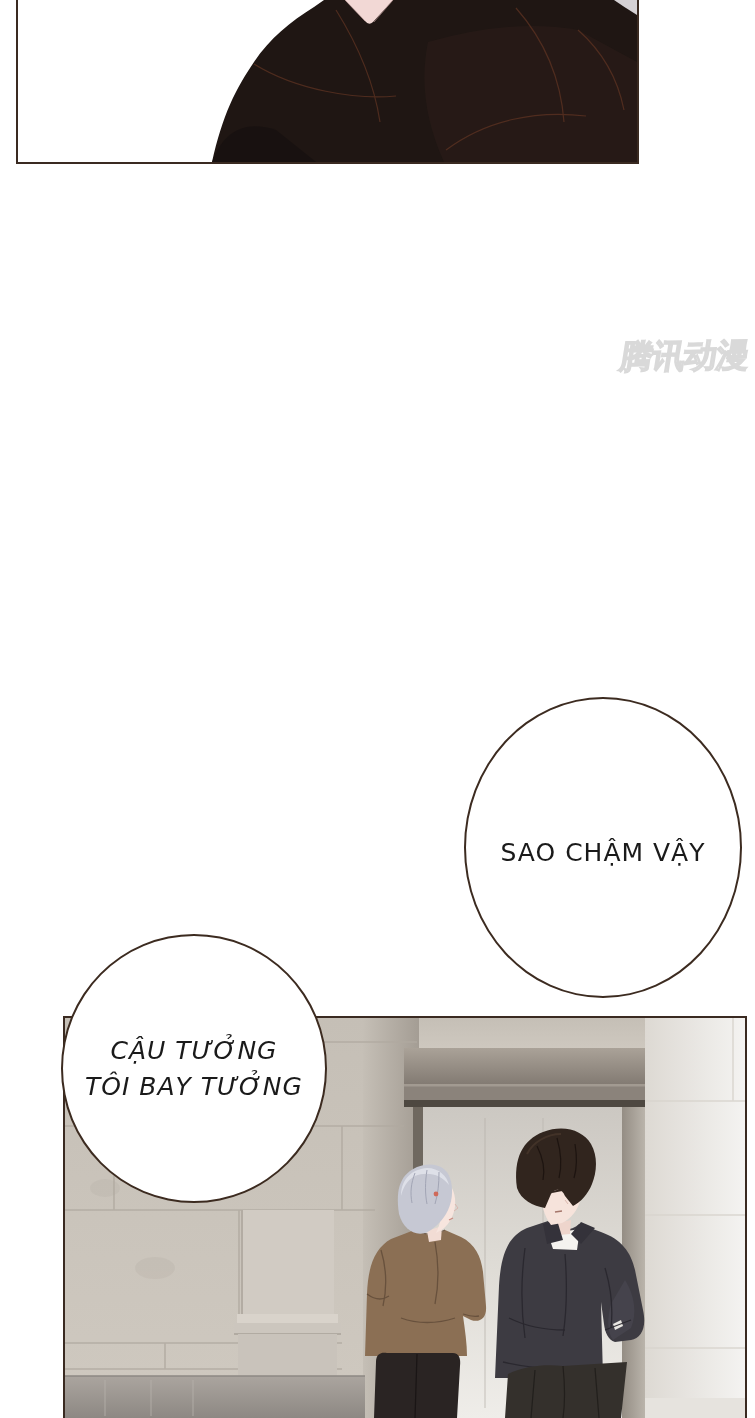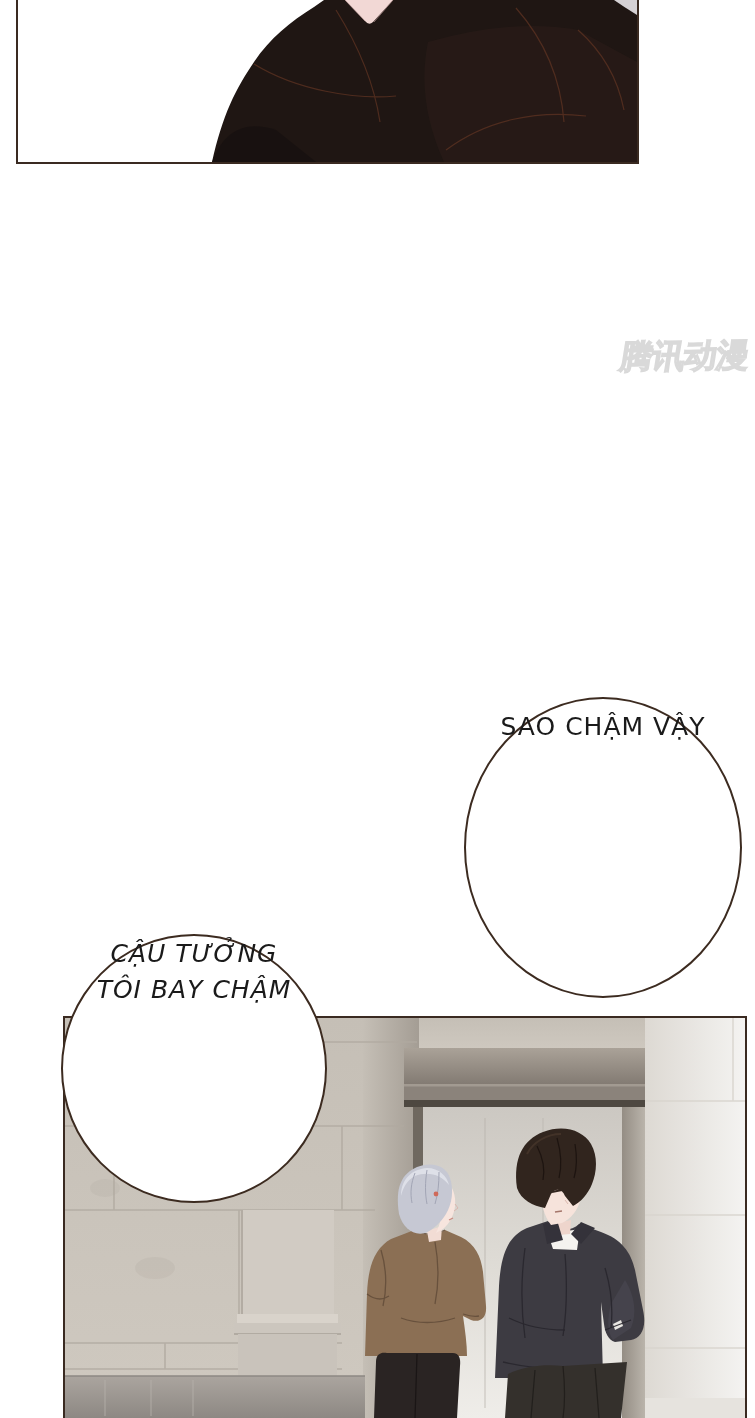--- a/index.html
+++ b/index.html
@@ -17,21 +17,21 @@
   
   .watermark{position:absolute;left:620px;top:333px;width:140px;height:50px;
              font-size:33px;font-weight:bold;line-height:46px;white-space:nowrap;
              color:rgba(255,255,255,0.05);
              -webkit-text-stroke:1.3px #d9d9d9;
              transform:skewX(-10deg) rotate(-1deg);
              letter-spacing:-1px;user-select:none;}
 
   
   .bubble{position:absolute;background:#ffffff;border:2px solid #3c2b20;border-radius:50%;
-          display:flex;flex-direction:column;align-items:center;justify-content:flex-start;
+          display:flex;flex-direction:column;align-items:center;justify-content:center;
           text-align:center;color:#1a1a1a;z-index:5;box-sizing:border-box;}
   .bubble-1{left:464px;top:697px;width:278px;height:301px;}
   .bubble-2{left:61px;top:934px;width:266px;height:269px;font-style:italic;}
   .bubble .line{font-size:25px;letter-spacing:1px;line-height:36px;white-space:nowrap;}
   .bubble-1 .line{margin-top:10px;}
 </style>
 </head>
 <body>
 
 <div class="page">
@@ -226,16 +226,16 @@
           <path d="M492,120 C496,134 497,148 494,160"></path>
           <path d="M510,126 C512,138 512,150 509,160"></path>
         </g>
         <path d="M462,136 C468,124 482,116 496,116" stroke="#4e3c2f" stroke-width="2" fill="none" opacity="0.6"></path>
       </g>
     </svg>
   </section>
 
   <div class="bubble bubble-2">
     <span class="line">CẬU TƯỞNG</span>
-    <span class="line">TÔI BAY CHẬM</span>
+    <span class="line">TÔI BAY TƯỞNG</span>
   </div>
 
 </div>
 
 </body></html>

